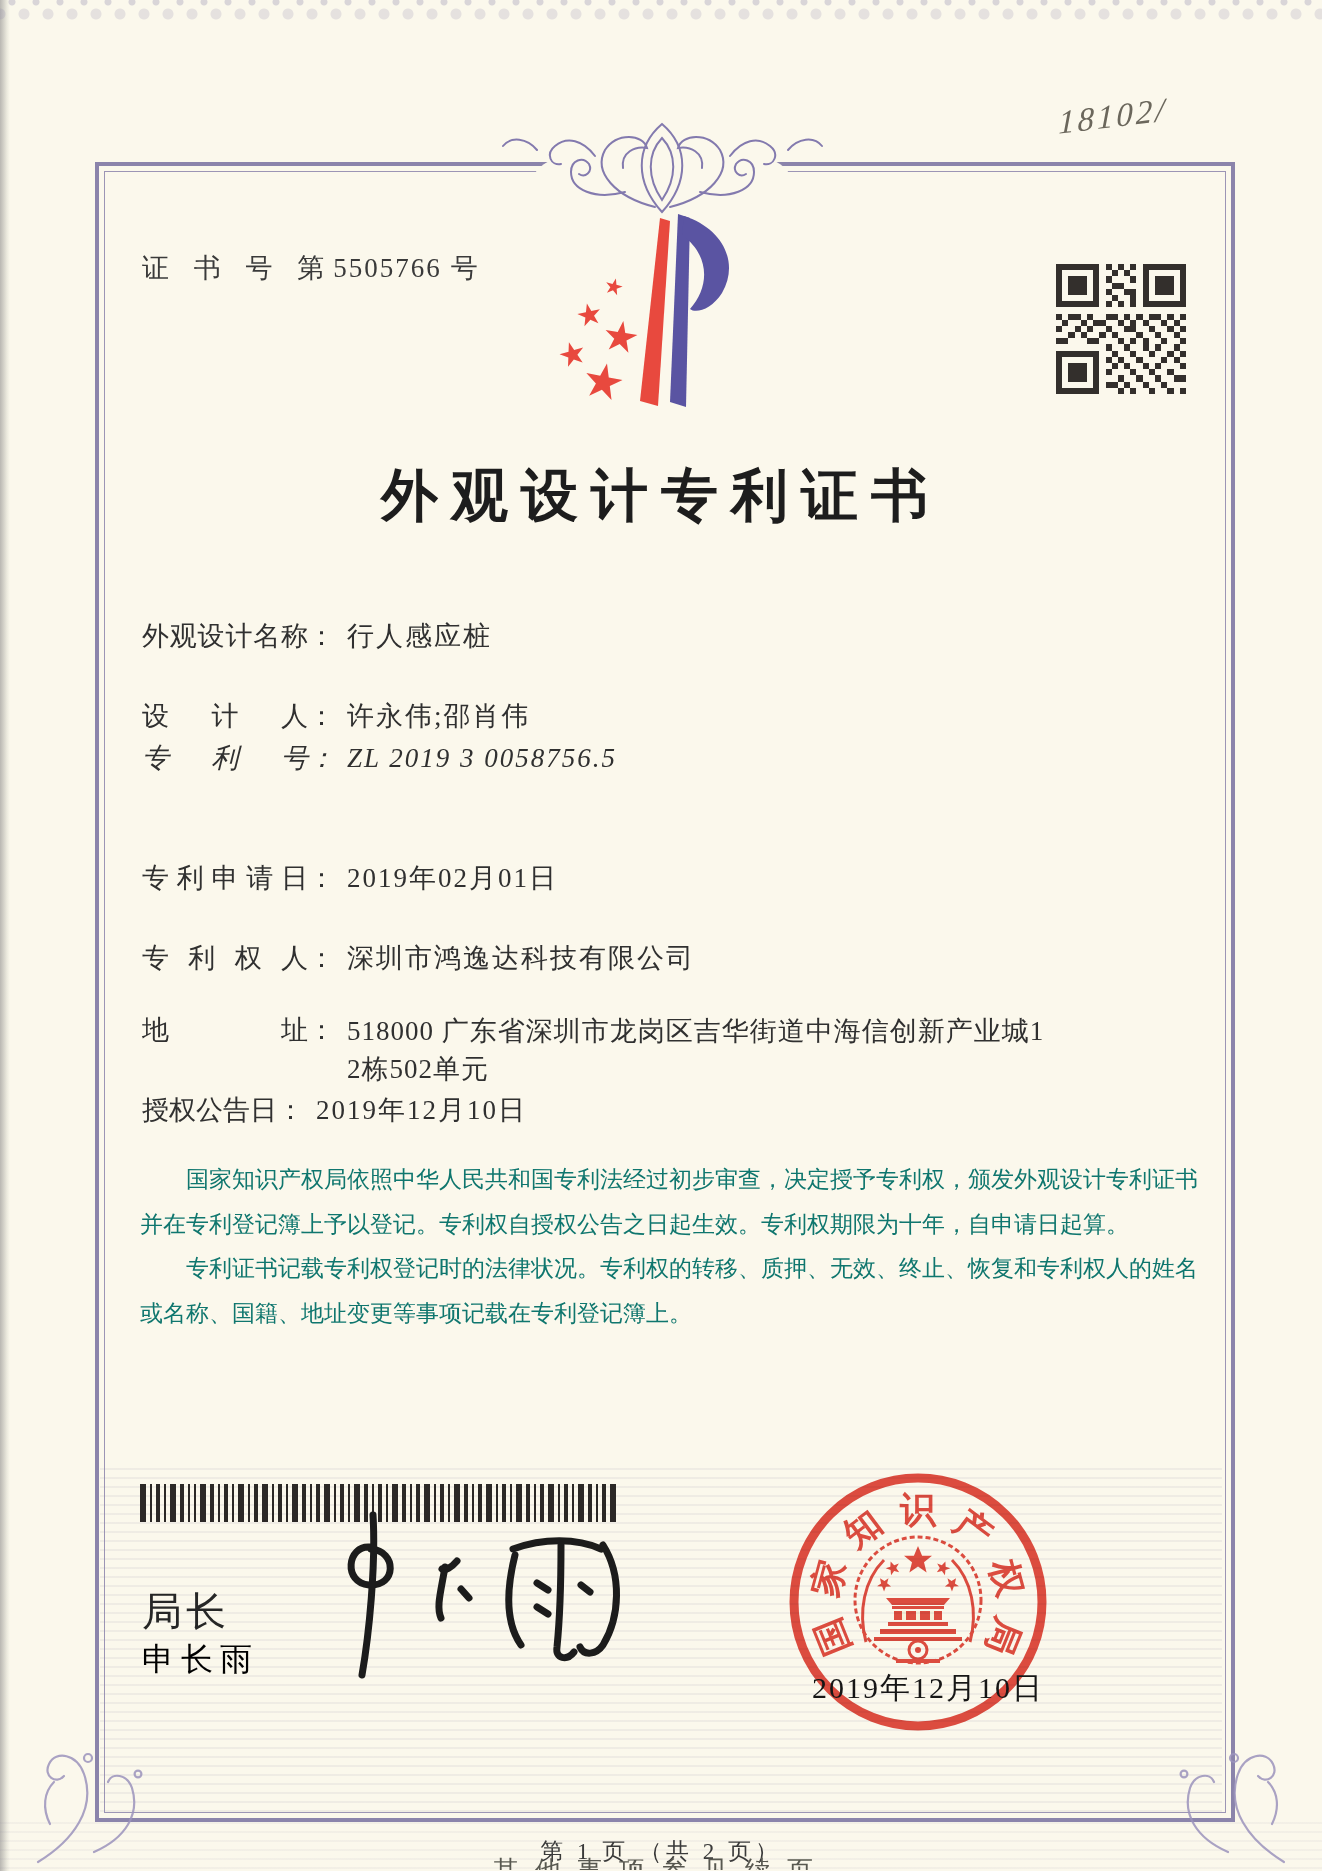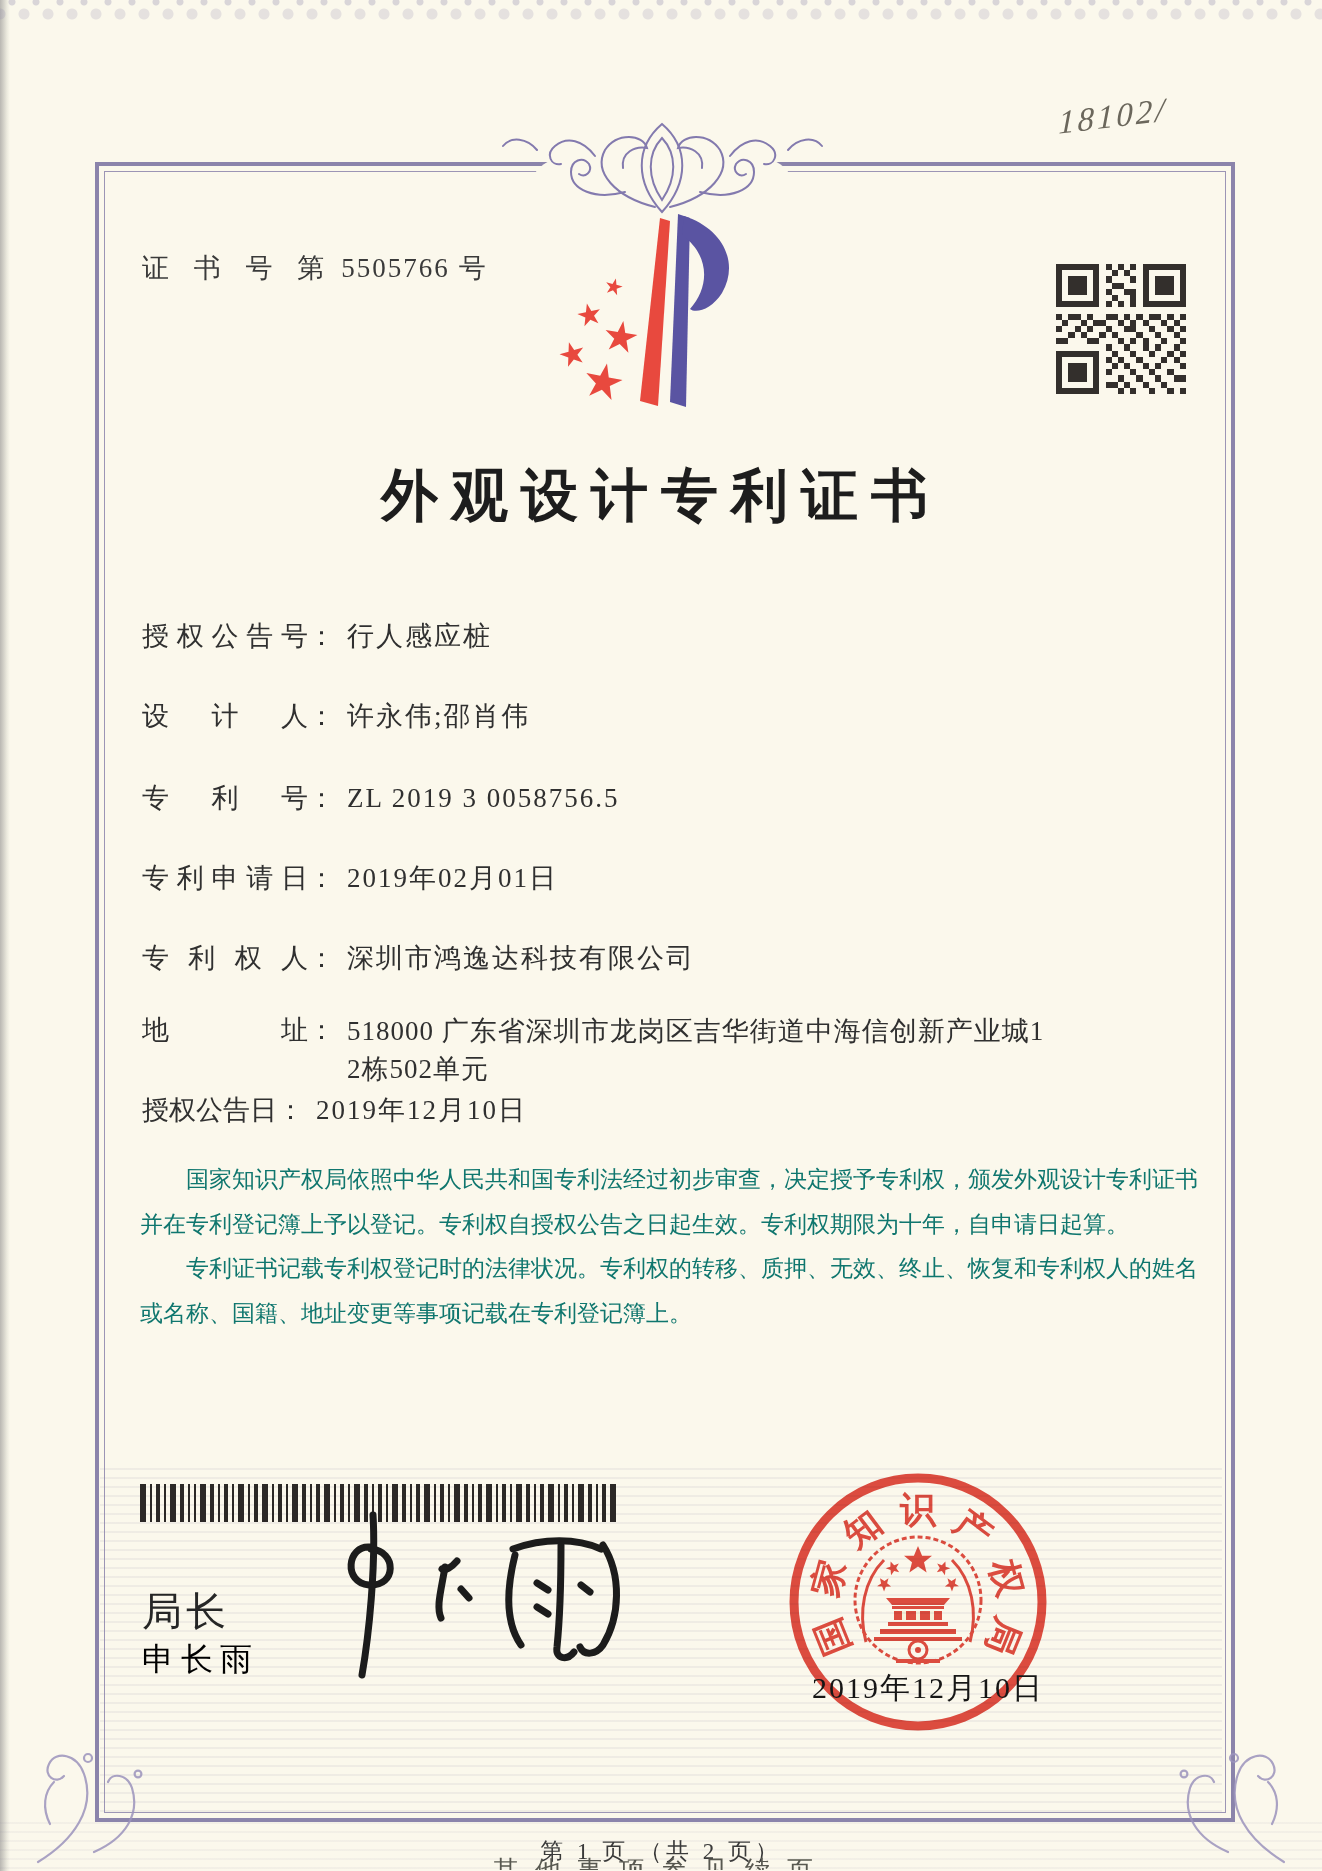--- a/index.html
+++ b/index.html
@@ -21,21 +21,21 @@
     background-size:24px 26px;}
   
   .waves{pointer-events:none;
     background:repeating-linear-gradient(180deg, rgba(134,128,158,.10) 0 1.6px, rgba(0,0,0,0) 1.6px 9px);}
   
   #frame{left:95px;top:162px;width:1132px;height:1652px;border:4.5px solid #8b84ab;}
   #frame-inner{position:absolute;left:5px;top:5px;right:5px;bottom:5px;border:1.5px solid rgba(139,132,171,.85);}
   
   #cert-no{left:142px;top:250px;font-size:27px;color:#3a3a3a;white-space:nowrap;}
   #cert-no .sp{letter-spacing:9px;}
-  #cert-no .num{letter-spacing:2px;margin-left:8px;}
+  #cert-no .num{letter-spacing:2px;}
   #cert-no .suf{margin-left:9px;}
   
   #hand-note{left:1058px;top:98px;font-size:33px;color:#6b675c;
     font-style:italic;transform:rotate(-7deg) skewX(-8deg);letter-spacing:3px;}
   
   #doc-title{left:0;top:458px;width:1322px;text-align:center;
     font-size:57px;font-weight:bold;letter-spacing:13px;color:#1d1d1d;}
   
   .field-row{position:absolute;left:142px;font-size:27px;white-space:nowrap;color:#303030;}
   .jlabel{display:inline-block;width:166px;text-align:justify;text-align-last:justify;}
@@ -142,26 +142,26 @@
       <rect x="0" y="14" width="7" height="7"></rect>
         <rect x="1" y="15" width="5" height="5" fill="#fbf8ec"></rect>
         <rect x="2" y="16" width="3" height="3"></rect>
       <path d="M8 0h1v1h-1zM10 0h1v1h-1zM12 0h1v1h-1zM9 1h1v1h-1zM11 1h1v1h-1zM8 2h1v1h-1zM12 2h1v1h-1zM9 3h2v1h-2zM8 4h1v1h-1zM11 4h2v1h-2zM9 5h1v1h-1zM12 5h1v1h-1zM8 6h1v1h-1zM10 6h1v1h-1zM12 6h1v1h-1zM0 8h1v1h-1zM2 8h2v1h-2zM5 8h1v1h-1zM8 8h2v1h-2zM11 8h1v1h-1zM13 8h1v1h-1zM15 8h2v1h-2zM18 8h1v1h-1zM20 8h1v1h-1zM1 9h1v1h-1zM4 9h1v1h-1zM6 9h2v1h-2zM10 9h1v1h-1zM12 9h1v1h-1zM14 9h1v1h-1zM17 9h1v1h-1zM19 9h1v1h-1zM0 10h1v1h-1zM3 10h1v1h-1zM5 10h1v1h-1zM8 10h1v1h-1zM11 10h2v1h-2zM15 10h1v1h-1zM18 10h1v1h-1zM20 10h1v1h-1zM2 11h1v1h-1zM4 11h1v1h-1zM7 11h1v1h-1zM9 11h1v1h-1zM13 11h1v1h-1zM16 11h1v1h-1zM19 11h1v1h-1zM0 12h2v1h-2zM5 12h2v1h-2zM10 12h1v1h-1zM12 12h1v1h-1zM14 12h1v1h-1zM17 12h1v1h-1zM20 12h1v1h-1zM8 13h1v1h-1zM11 13h1v1h-1zM14 13h1v1h-1zM16 13h1v1h-1zM19 13h1v1h-1zM9 14h1v1h-1zM12 14h1v1h-1zM15 14h1v1h-1zM18 14h1v1h-1zM20 14h1v1h-1zM8 15h1v1h-1zM10 15h1v1h-1zM13 15h1v1h-1zM17 15h1v1h-1zM19 15h1v1h-1zM9 16h1v1h-1zM11 16h1v1h-1zM14 16h1v1h-1zM16 16h1v1h-1zM20 16h1v1h-1zM8 17h1v1h-1zM12 17h1v1h-1zM15 17h1v1h-1zM18 17h1v1h-1zM10 18h1v1h-1zM13 18h1v1h-1zM16 18h1v1h-1zM19 18h2v1h-2zM8 19h2v1h-2zM11 19h1v1h-1zM14 19h1v1h-1zM17 19h1v1h-1zM10 20h1v1h-1zM12 20h1v1h-1zM15 20h1v1h-1zM18 20h1v1h-1zM20 20h1v1h-1z"></path>
     </g>
   </svg>
 
   <div class="abs" id="doc-title">外观设计专利证书</div>
 
   <div class="field-row" style="top:618px;">
-    <span class="jlabel">授权公告号</span><span class="colon">：</span><span class="fvalue">行人感应桩</span>
+    <span class="jlabel">外观设计名称</span><span class="colon">：</span><span class="fvalue">行人感应桩</span>
   </div>
   <div class="field-row" style="top:698px;">
     <span class="jlabel">设计人</span><span class="colon">：</span><span class="fvalue">许永伟;邵肖伟</span>
   </div>
-  <div class="field-row" style="top:780px;">
+  <div class="field-row" style="top:740px;font-style:italic;">
     <span class="jlabel">专利号</span><span class="colon">：</span><span class="fvalue">ZL 2019 3 0058756.5</span>
   </div>
   <div class="field-row" style="top:860px;">
     <span class="jlabel">专利申请日</span><span class="colon">：</span><span class="fvalue">2019年02月01日</span>
   </div>
   <div class="field-row" style="top:940px;">
     <span class="jlabel">专利权人</span><span class="colon">：</span><span class="fvalue">深圳市鸿逸达科技有限公司</span>
   </div>
   <div class="field-row" style="top:1012px;">
     <span class="jlabel">地址</span><span class="colon">：</span><span class="fvalue addr-value">518000 广东省深圳市龙岗区吉华街道中海信创新产业城1

